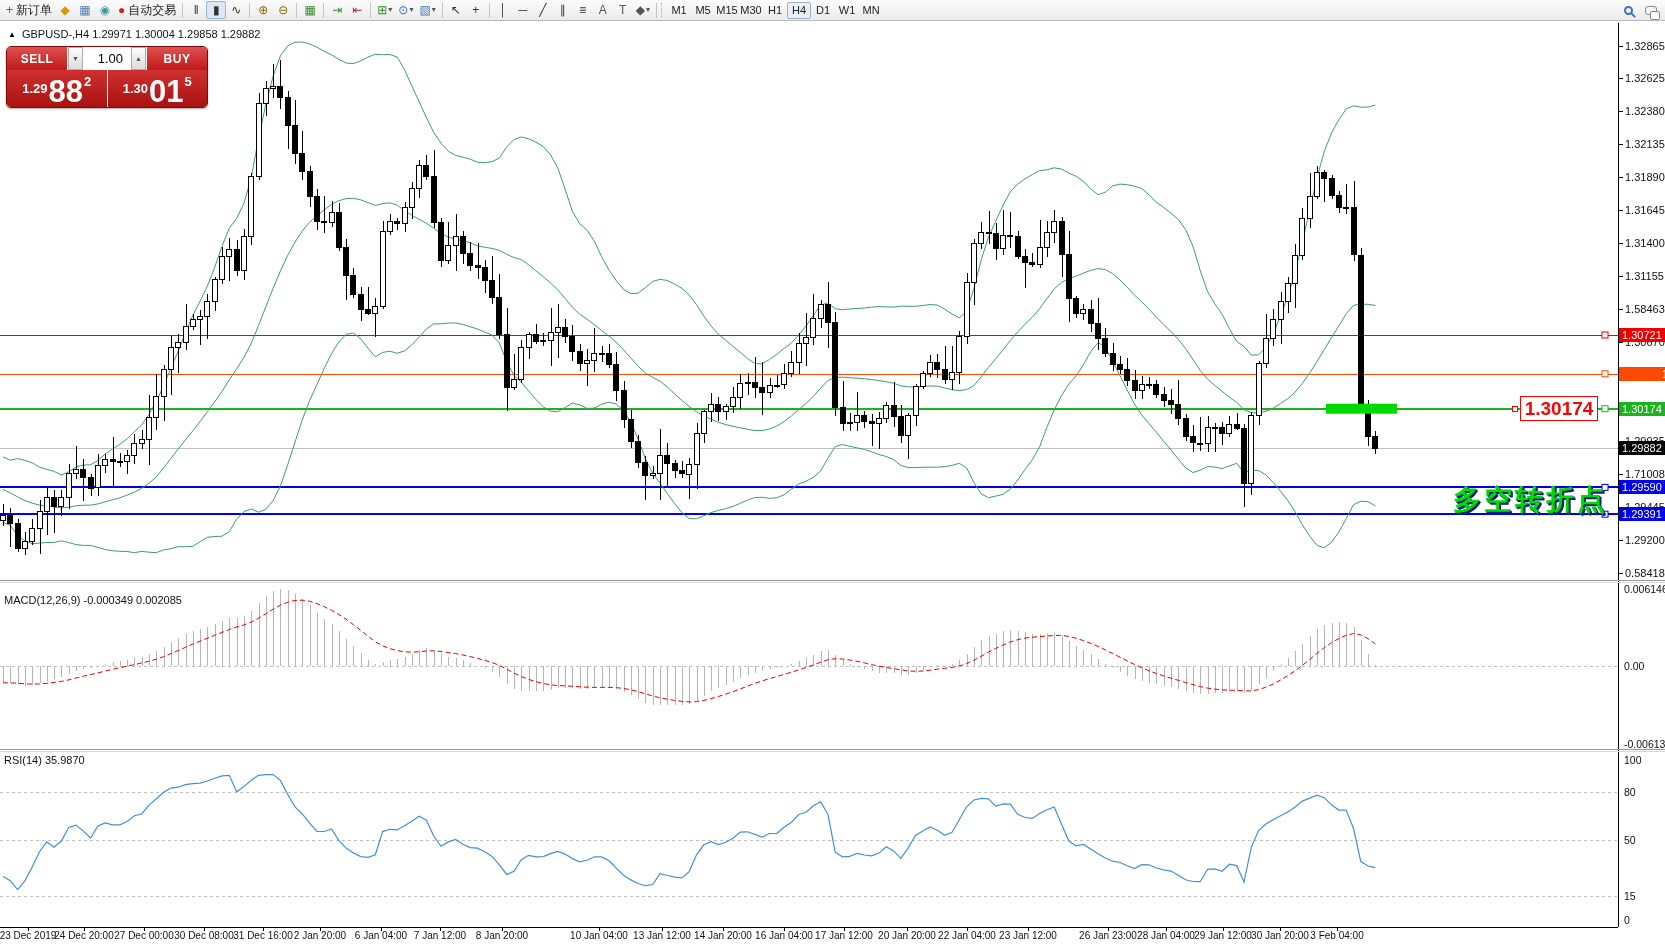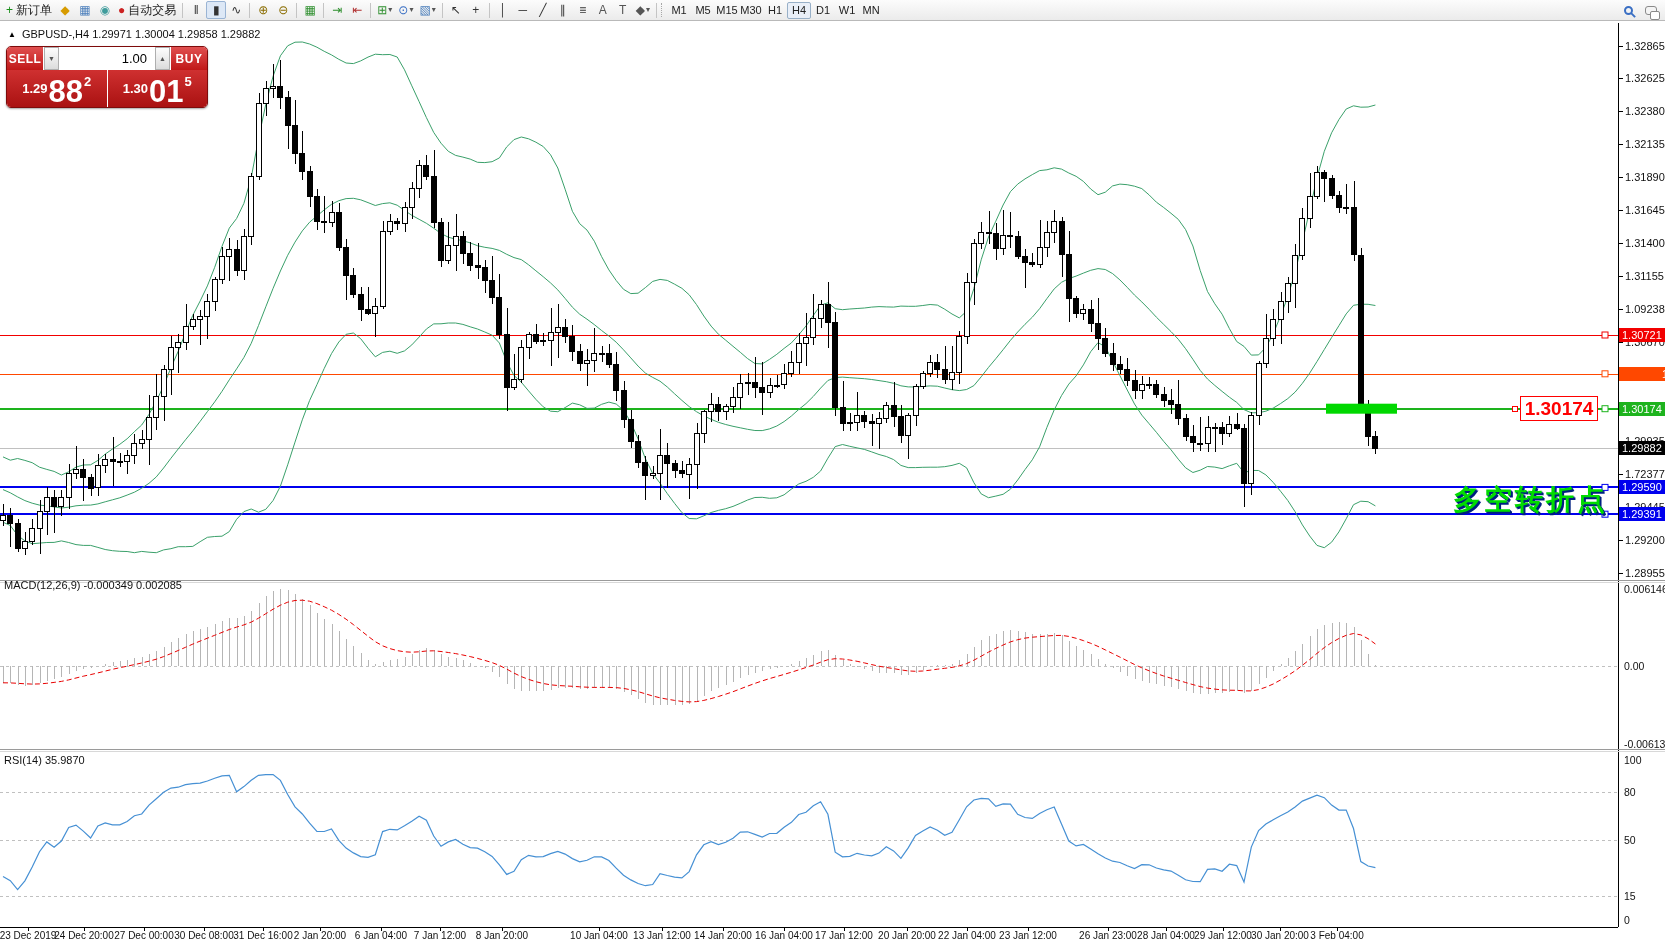--- a/index.html
+++ b/index.html
@@ -38,21 +38,21 @@
   .ovl { position:absolute; white-space:nowrap; }
   #title-line { position:absolute; top:7px; left:8px; font-size:11px; color:#111;
                 display:flex; align-items:center; gap:6px; }
   #collapse-arrow { font-size:8px; color:#000; }
 
   
   #trade-panel { position:absolute; top:25px; left:6px; width:202px; height:62px;
                  border-radius:5px; overflow:hidden; border:1px solid #7e0b0b;
                  background:#fff; box-shadow:0 1px 2px rgba(0,0,0,.35); }
   #tp-top { height:23px; display:flex; }
-  .tp-btn { width:36px; background:linear-gradient(#e05050,#c01818); color:#fff;
+  .tp-btn { width:60px; background:linear-gradient(#e05050,#c01818); color:#fff;
             font-size:12px; font-weight:bold; border:none; display:flex; align-items:center;
             justify-content:center; letter-spacing:.5px;text-align:right; }
   #tp-vol-box { flex:1; display:flex; align-items:stretch; background:#b91c1c;
                 border-left:1px solid #fff; border-right:1px solid #fff; }
   .tp-spin { width:15px; background:linear-gradient(#fdfdfd,#dcdcdc); border:1px solid #aeaeae;
              font-size:7px; color:#555; display:flex; align-items:center; justify-content:center; }
   #tp-volume { flex:1; display:flex; align-items:center; justify-content:flex-end;
                padding-right:8px; font-size:13px; color:#000; background:#fff; }
   #tp-prices { height:39px; display:flex; background:#fff; }
   .tp-price { flex:1; background:linear-gradient(#cf3030,#a81010); color:#fff; display:flex;
@@ -869,34 +869,34 @@
 
   <div id="overlays">
       <div class="ovl tick-label" style="top: 19px;">1.32865</div>
       <div class="ovl tick-label" style="top: 51.3472px;">1.32625</div>
       <div class="ovl tick-label" style="top: 84.3683px;">1.32380</div>
       <div class="ovl tick-label" style="top: 117.389px;">1.32135</div>
       <div class="ovl tick-label" style="top: 150.411px;">1.31890</div>
       <div class="ovl tick-label" style="top: 183.432px;">1.31645</div>
       <div class="ovl tick-label" style="top: 216.453px;">1.31400</div>
       <div class="ovl tick-label" style="top: 249.474px;">1.31155</div>
-      <div class="ovl tick-label" style="top: 282.495px;">1.09238</div>
+      <div class="ovl tick-label" style="top: 282.495px;">1.58463</div>
       <div class="ovl tick-label" style="top: 314.842px;">1.30670</div>
       <div class="ovl tick-label" style="top: 413.905px;">1.29935</div>
-      <div class="ovl tick-label" style="top: 446.926px;">1.72377</div>
+      <div class="ovl tick-label" style="top: 446.926px;">1.71008</div>
       <div class="ovl tick-label" style="top: 479.948px;">1.29445</div>
       <div class="ovl tick-label" style="top: 512.969px;">1.29200</div>
-      <div class="ovl tick-label" style="top: 545.99px;">1.28955</div>
+      <div class="ovl tick-label" style="top: 545.99px;">0.58418</div>
       <div class="ovl level-tag" style="top: 306.968px; background: rgb(242, 0, 0);">1.30721</div>
       <div class="ovl level-tag" style="top: 345.785px; background: rgb(255, 72, 0); padding-left: 43px;">1.30433</div>
       <div class="ovl level-tag" style="top: 380.693px; background: rgb(29, 179, 29);">1.30174</div>
       <div class="ovl level-tag" style="top: 459.404px; background: rgb(0, 0, 238);">1.29590</div>
       <div class="ovl level-tag" style="top: 486.226px; background: rgb(0, 0, 238);">1.29391</div>
       <div class="ovl level-tag" style="top: 420.049px; background: rgb(0, 0, 0);">1.29882</div>
-      <div class="ovl panel-header" style="top: 558px;">MACD(12,26,9) -0.000349 0.002085</div>
+      <div class="ovl panel-header" style="top: 573px;">MACD(12,26,9) -0.000349 0.002085</div>
       <div class="ovl ind-axis-label" style="top: 562px;">0.006146</div>
       <div class="ovl ind-axis-label" style="top: 639px;">0.00</div>
       <div class="ovl ind-axis-label" style="top: 717px;">-0.006138</div>
       <div class="ovl panel-header" style="top: 733px;">RSI(14) 35.9870</div>
       <div class="ovl ind-axis-label" style="top: 733px;">100</div>
       <div class="ovl ind-axis-label" style="top: 765px;">80</div>
       <div class="ovl ind-axis-label" style="top: 813px;">50</div>
       <div class="ovl ind-axis-label" style="top: 869px;">15</div>
       <div class="ovl ind-axis-label" style="top: 893px;">0</div>
       <div class="ovl time-label" style="left: 28px;">23 Dec 2019</div>

